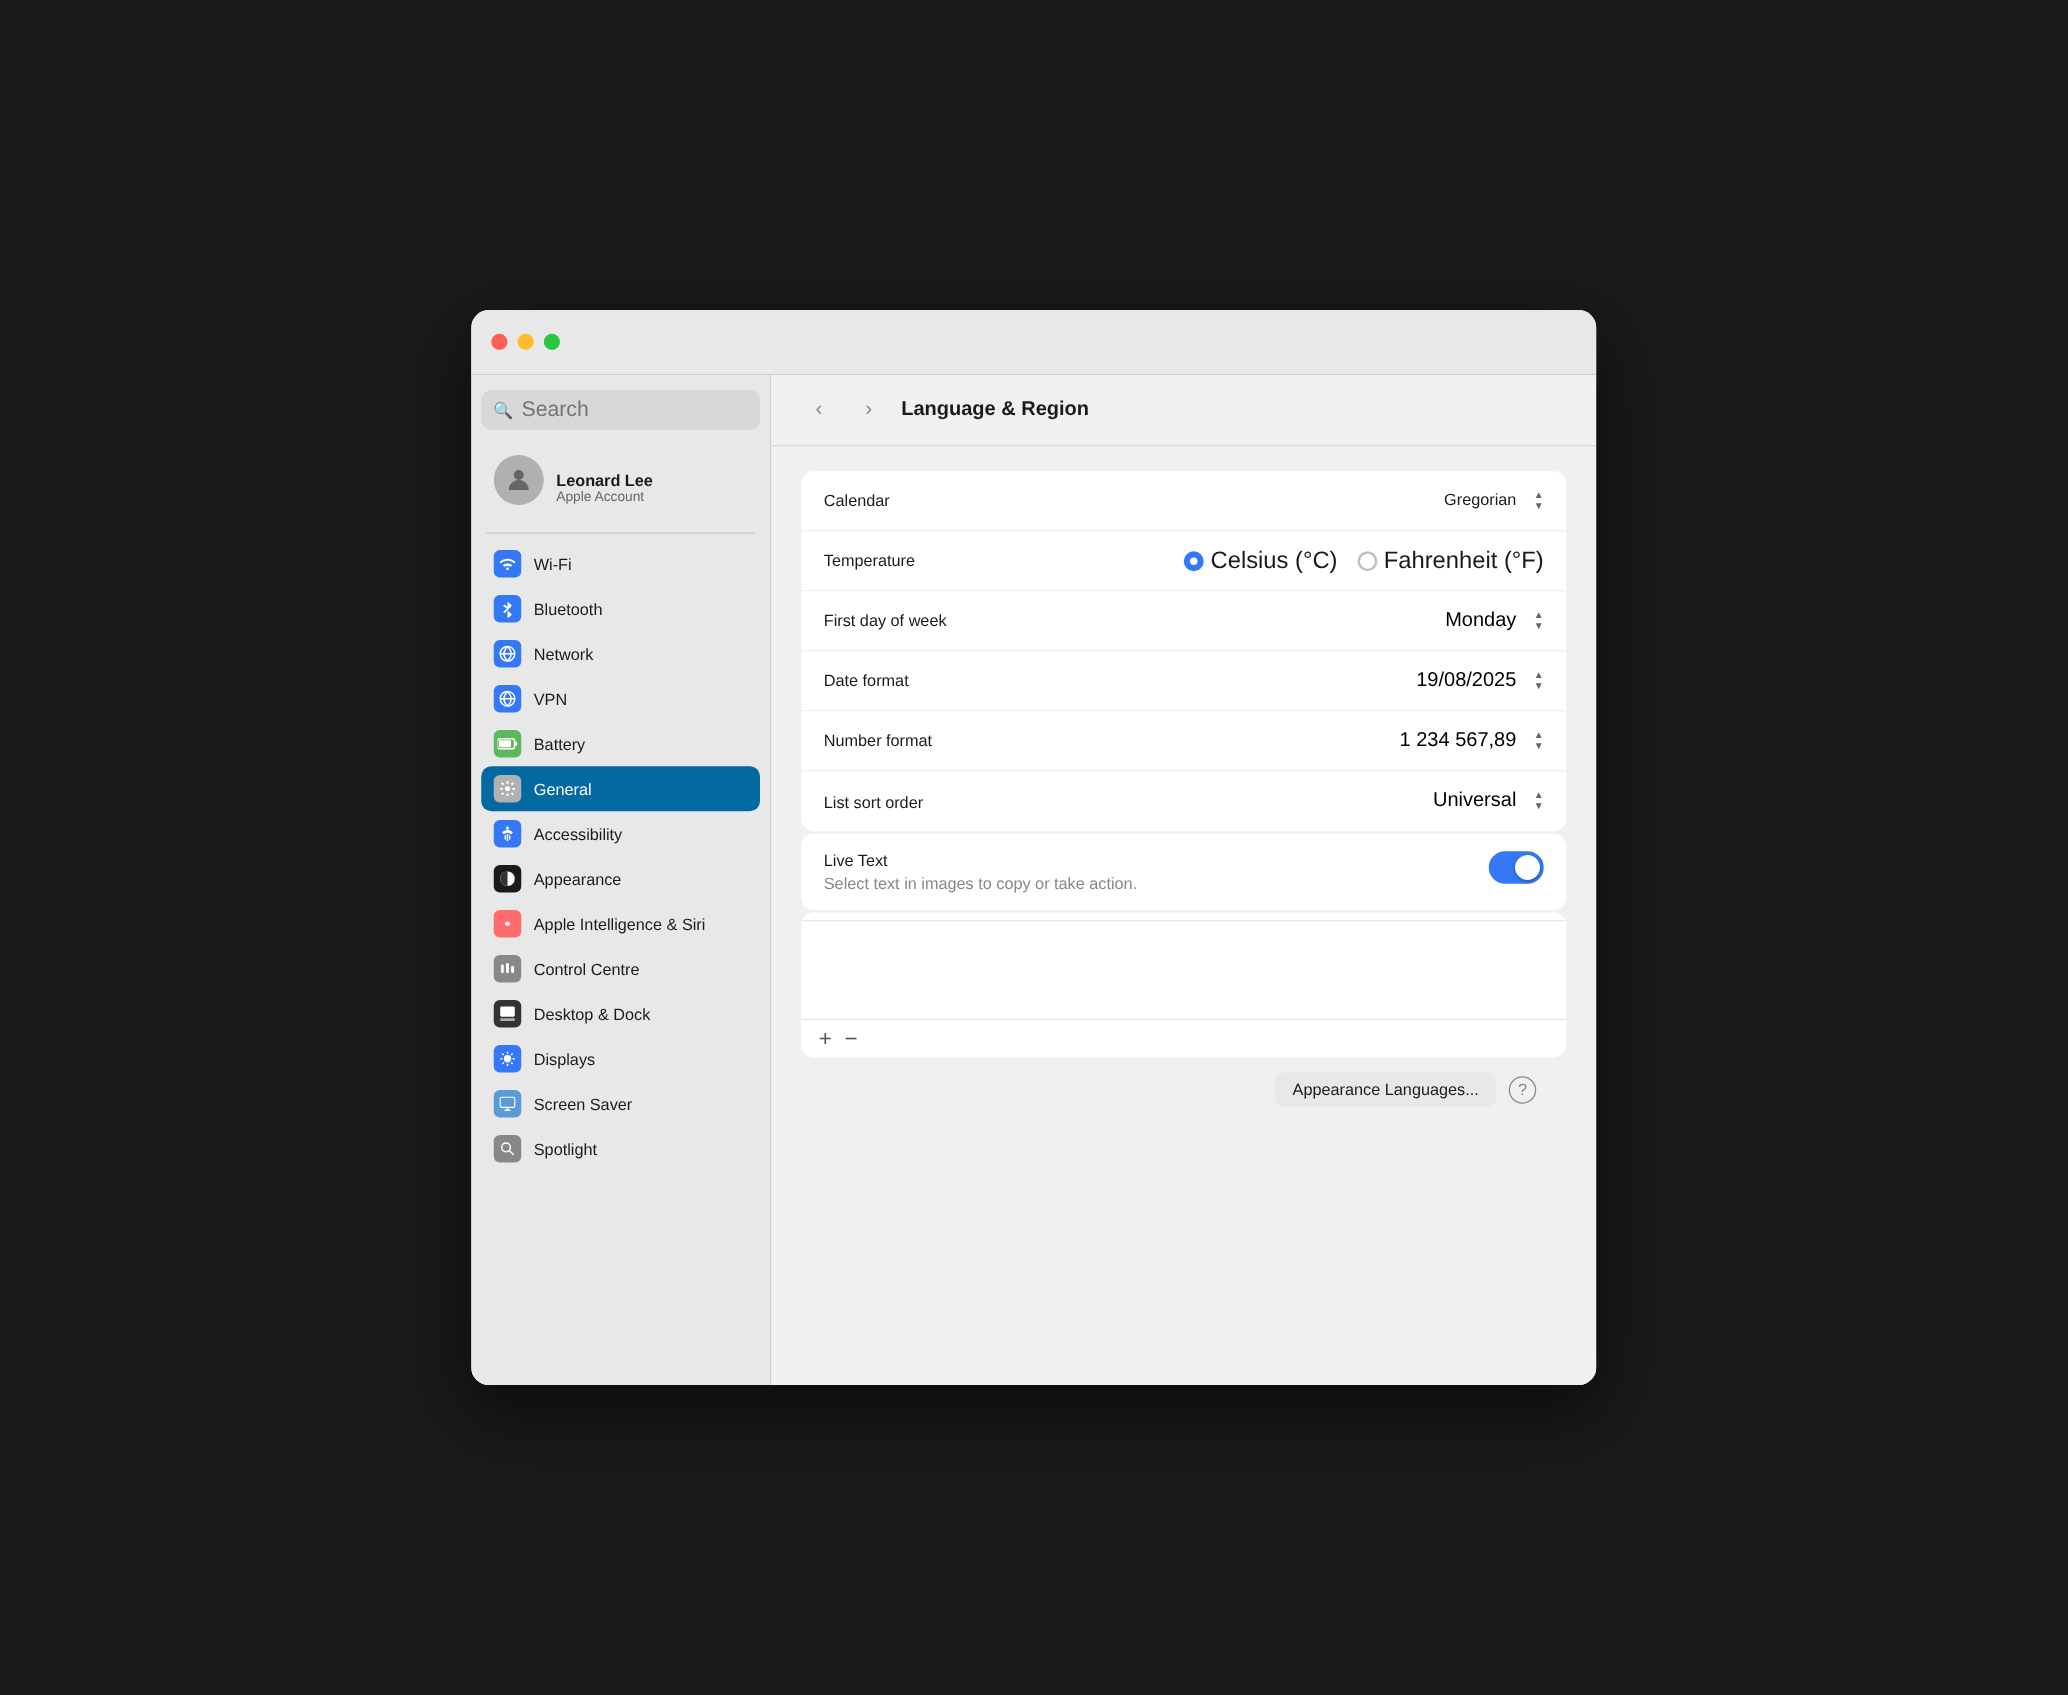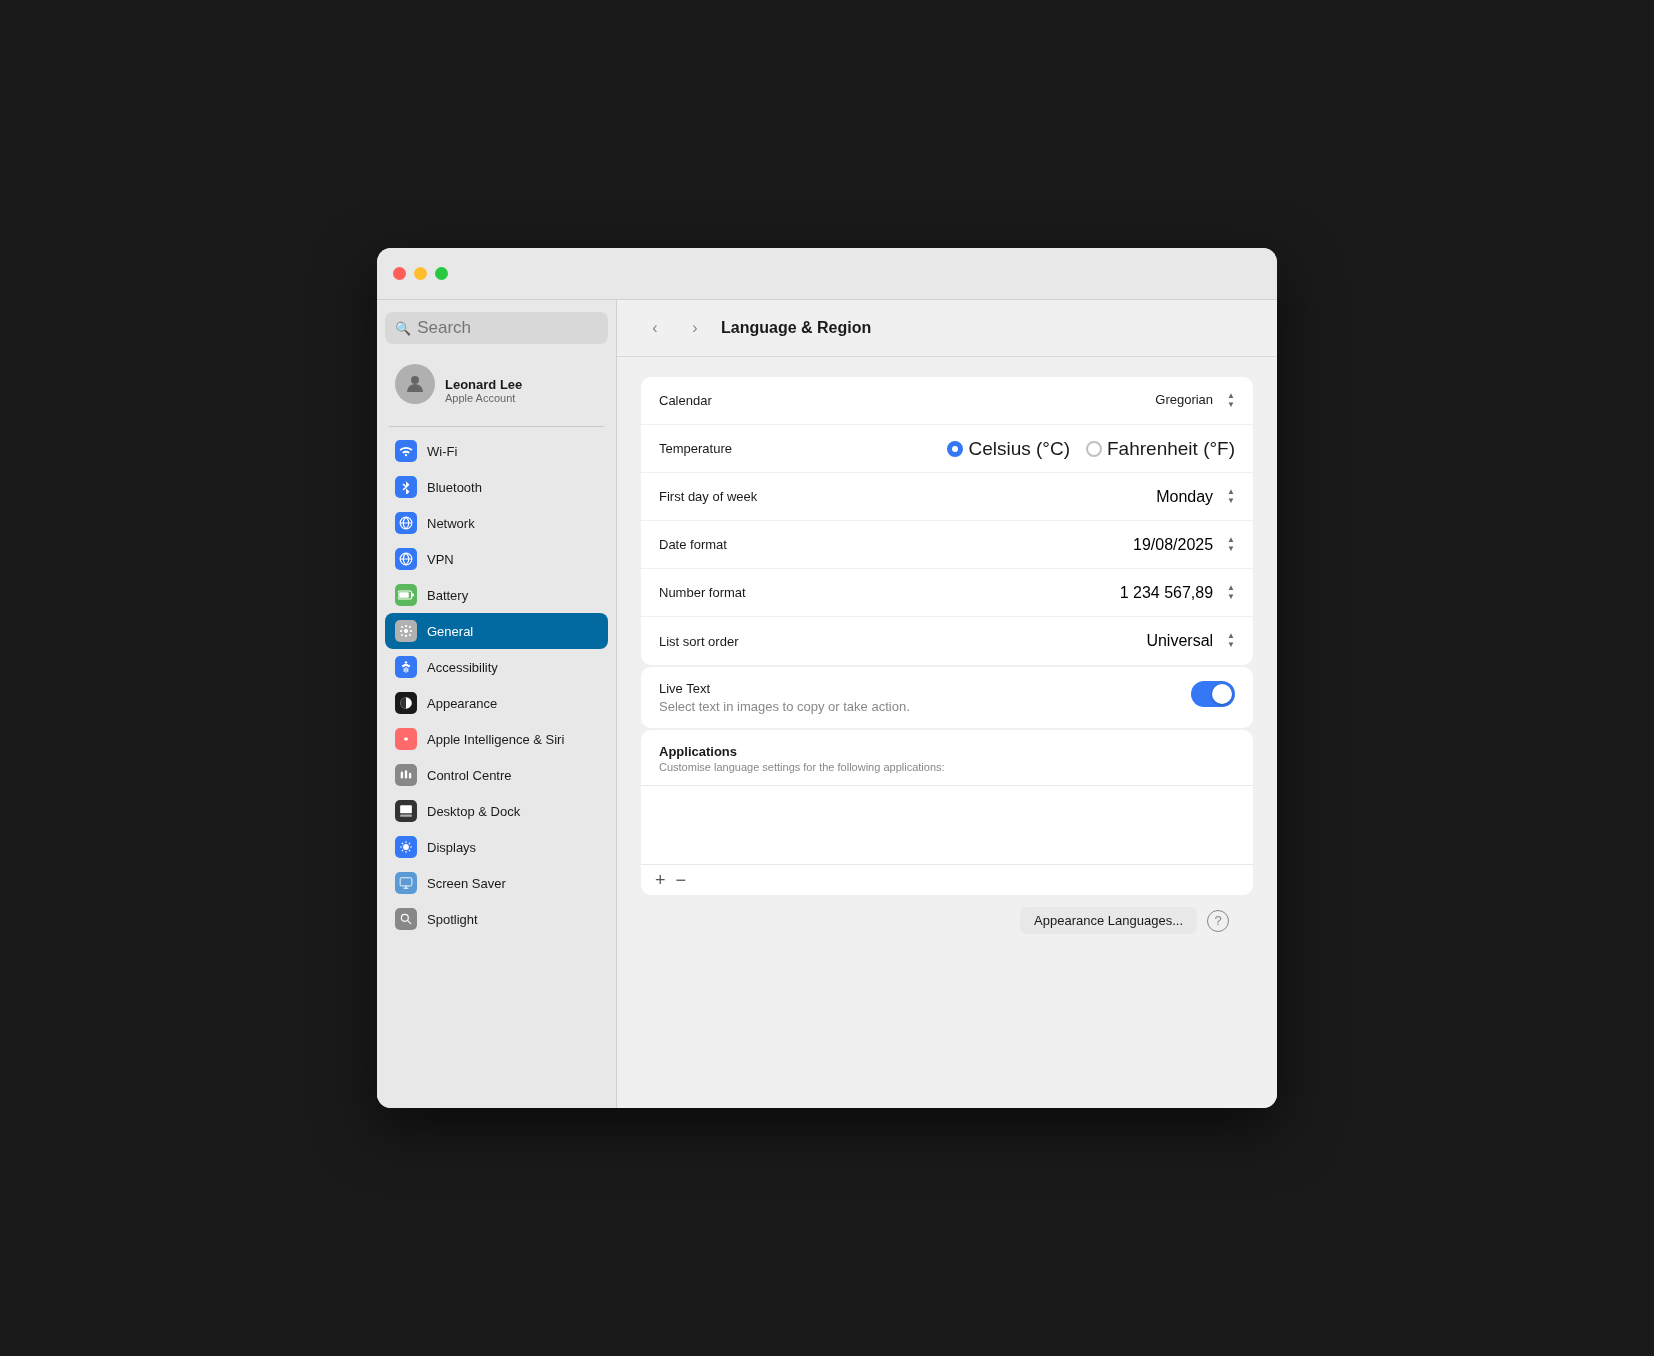--- a/index.html
+++ b/index.html
@@ -647,24 +647,20 @@
 
         <div class="live-text-card settings-card">
           <div class="live-text-info">
             <div class="lt-title">Live Text</div>
             <div class="lt-sub">Select text in images to copy or take action.</div>
           </div>
           <div class="toggle"></div>
         </div>
 
         <div class="apps-card">
-          <div class="apps-header">
-            <div class="apps-title">Applications</div>
-            <div class="apps-sub">Customise language settings for the following applications:</div>
-          </div>
           <div class="apps-list"></div>
           <div class="apps-toolbar">
             <button class="apps-btn">+</button>
             <button class="apps-btn">−</button>
           </div>
         </div>
 
         <div class="bottom-bar">
           <button class="translation-btn">Appearance Languages...</button>
           <button class="help-btn">?</button>

